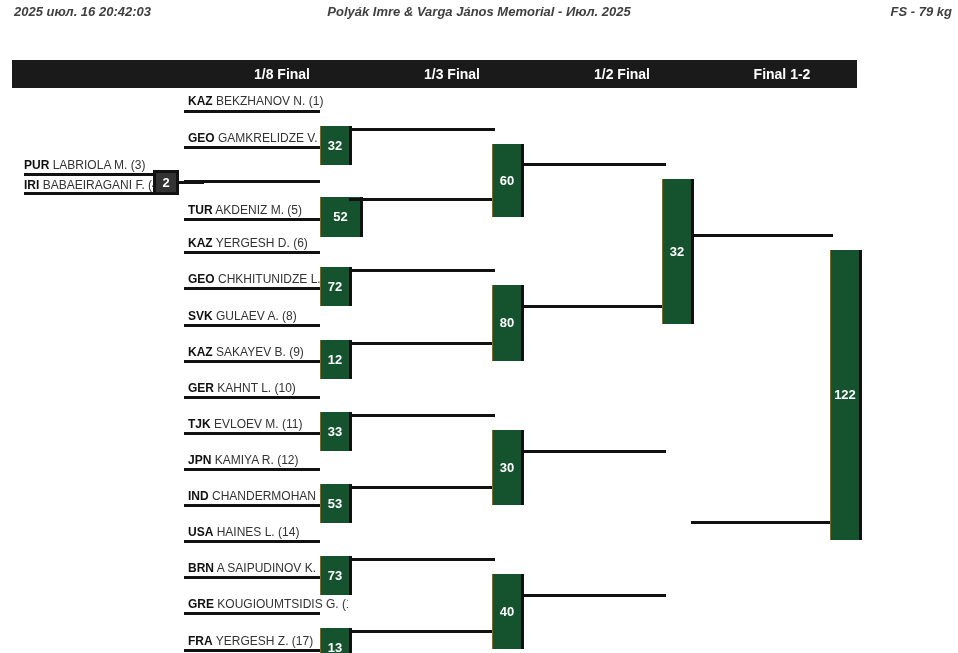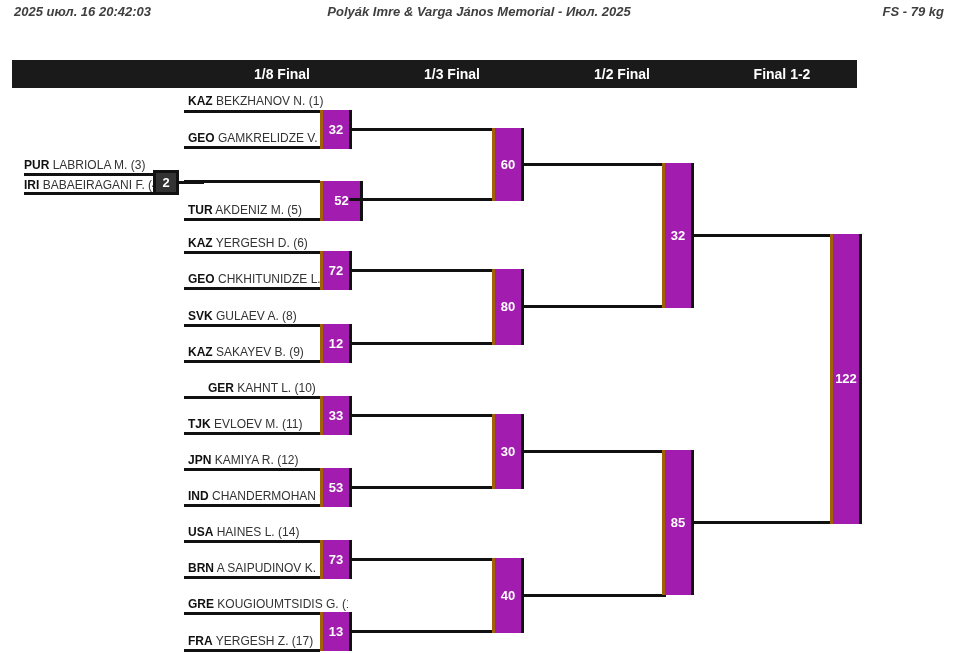--- a/index.html
+++ b/index.html
@@ -17,21 +17,21 @@
     position: absolute;
     top: 4px;
     font-style: italic;
     font-weight: bold;
     font-size: 13px;
     color: #3f3f3f;
     white-space: nowrap;
   }
   .meta-left  { left: 14px; }
   .meta-title { left: 0; width: 958px; text-align: center; }
-  .meta-right { right: 14px; }
+  .meta-right { right: 6px; }
 
   
   .header-band {
     position: absolute;
     left: 12px; top: 60px;
     width: 845px; height: 28px;
     background: #1a1a1a;
   }
   .header-band .hcell {
     position: absolute;
@@ -56,23 +56,24 @@
   .name .cc { font-weight: bold; color: #111111; }
   .name .nm { color: #333333; }
 
   .uline {
     position: absolute;
     background: #111111;
     height: 3px;
   }
   .vbar {
     position: absolute;
-    background: #a21caf;
-    border-left: 3px solid #a16207;
+    background: #14532d;
+    border-left: 1px solid #a16207;
     border-right: 3px solid #111111;
+    margin-top: 16px;
   }
   .vbar .score {
     position: absolute;
     left: 0; width: 100%;
     top: 50%;
     transform: translateY(-50%);
     text-align: center;
     color: #ffffff;
     font-weight: bold;
     font-size: 13px;
@@ -206,21 +207,21 @@
   <div class="vbar" style="left:492px; top:269px; width:32px; height:76px;">
     <span class="score">80</span>
   </div>
   <div class="hline" style="left:521px; top:305px; width:145px;"></div>
 
   <div class="vbar" style="left:662px; top:163px; width:32px; height:145px;">
     <span class="score">32</span>
   </div>
   <div class="hline" style="left:691px; top:234px; width:142px;"></div>
 
-  <div class="name" style="left:188px; top:381px; width:160px;margin-left:20px;">
+  <div class="name" style="left:188px; top:381px; width:160px;">
     <span class="cc">GER</span>
     <span class="nm">KAHNT L.</span>
     <span class="nm">(10)</span>
   </div>
   <div class="uline" style="left:184px; top:396px; width:136px;"></div>
   <div class="name" style="left:188px; top:417px; width:160px;">
     <span class="cc">TJK</span>
     <span class="nm">EVLOEV M.</span>
     <span class="nm">(11)</span>
   </div>
@@ -284,22 +285,19 @@
   <div class="vbar" style="left:320px; top:612px; width:32px; height:39px;">
     <span class="score">13</span>
   </div>
   <div class="hline" style="left:349px; top:630px; width:146px;"></div>
 
   <div class="vbar" style="left:492px; top:558px; width:32px; height:75px;">
     <span class="score">40</span>
   </div>
   <div class="hline" style="left:521px; top:594px; width:145px;"></div>
 
-  <div class="vbar" style="left:662px; top:450px; width:32px; height:145px;">
-    <span class="score">85</span>
-  </div>
   <div class="hline" style="left:691px; top:521px; width:142px;"></div>
 
   <div class="vbar" style="left:830px; top:234px; width:32px; height:290px;">
     <span class="score">122</span>
   </div>
 
 </div>
 
 </body></html>

